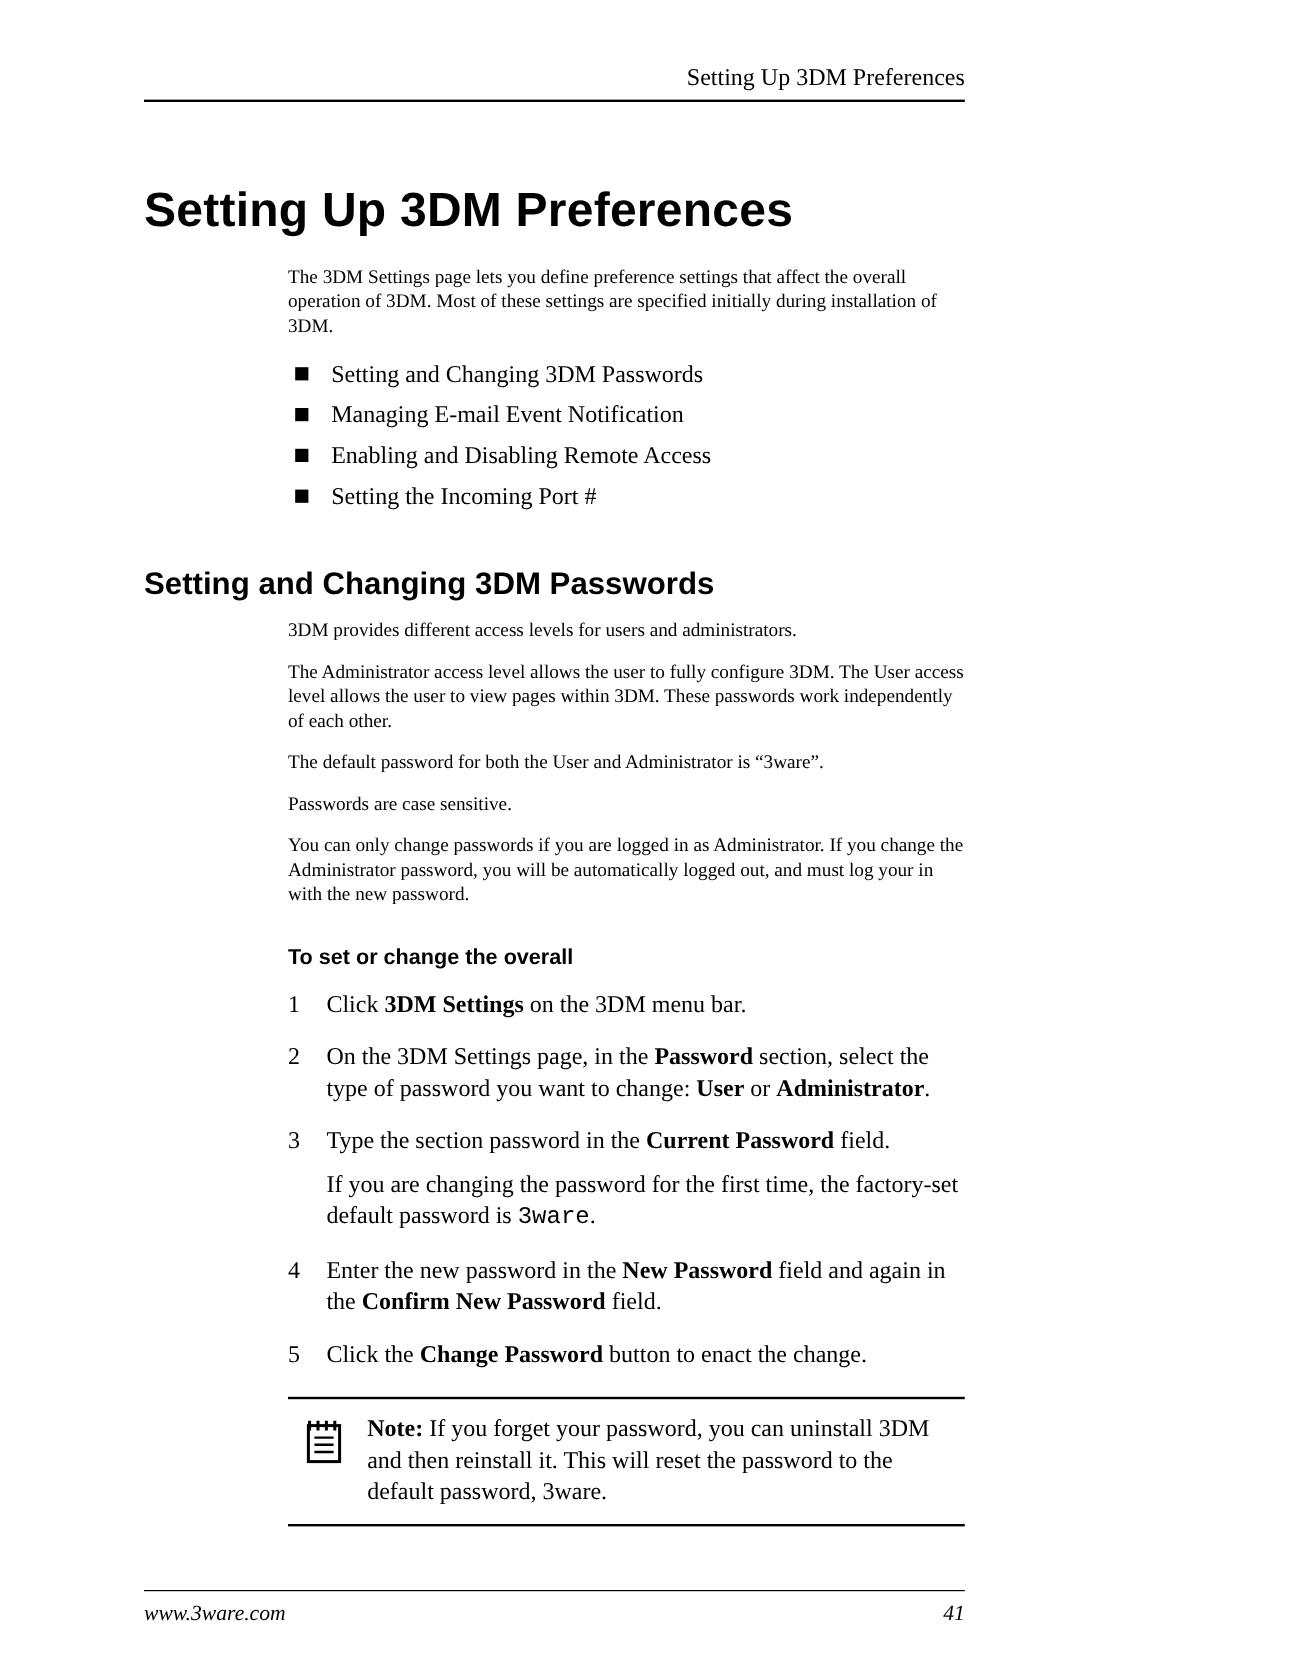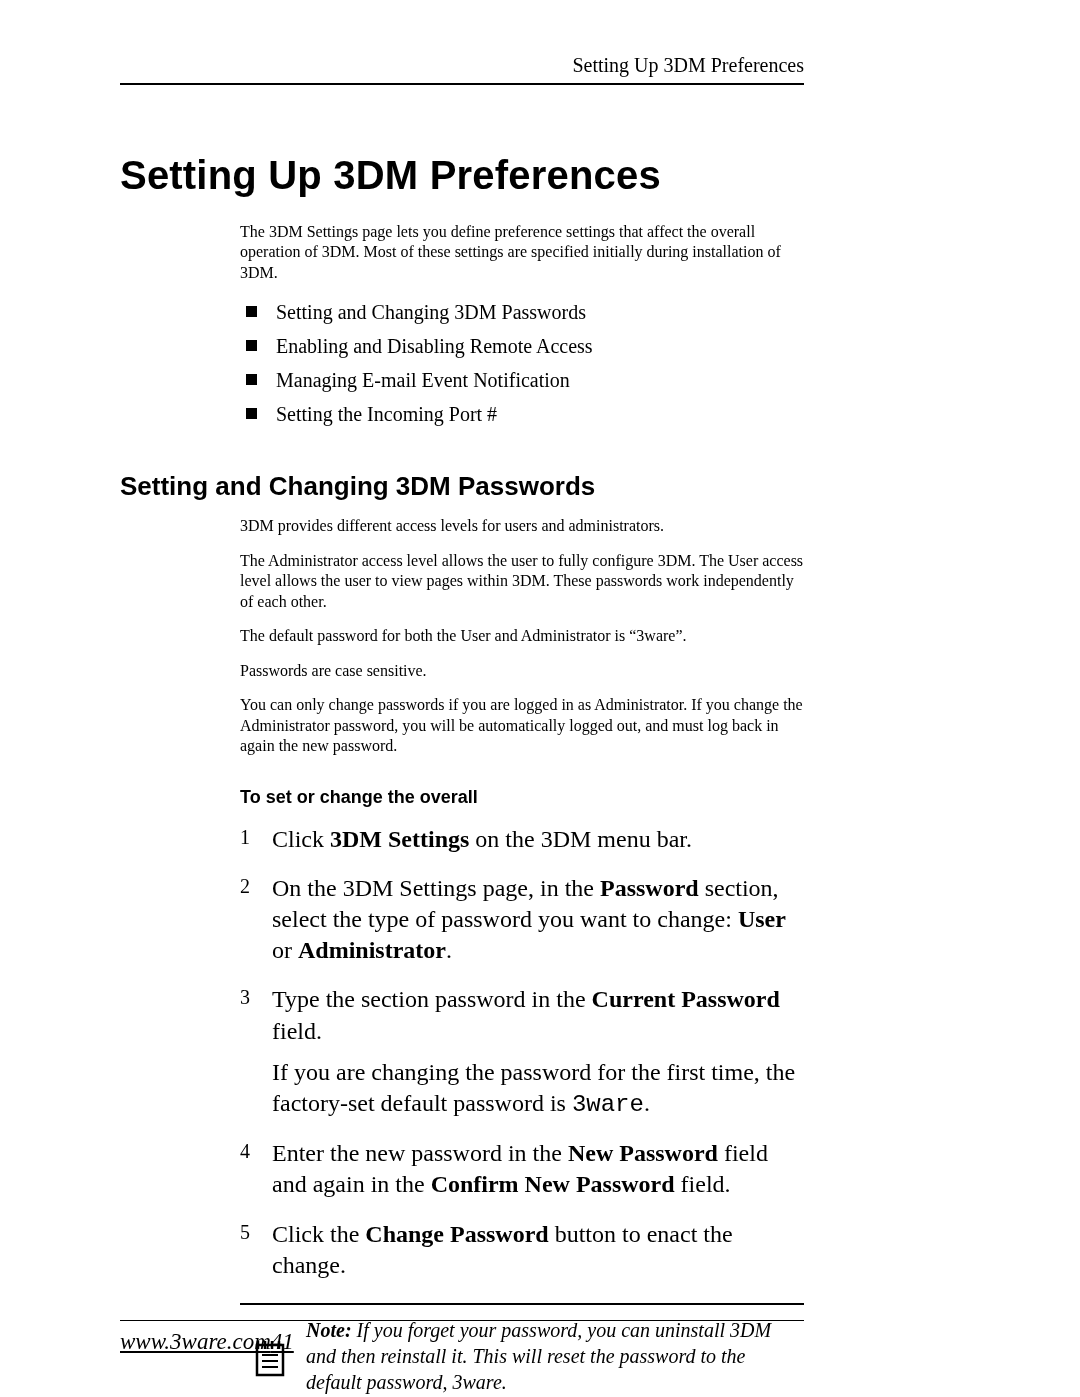--- a/index.html
+++ b/index.html
@@ -76,21 +76,21 @@
     margin-top: 30px;
     margin-bottom: 16px;
   }
   ol.steps {
     list-style: none;
     padding: 0;
     margin: 0;
     counter-reset: step;
   }
   ol.steps > li {
-    font-size: 24px;
+    font-size: 20px;
     line-height: 1.3;
     position: relative;
     padding-left: 32px;
     margin-bottom: 18px;
     counter-increment: step;
   }
   ol.steps > li::before {
     content: counter(step);
     position: absolute;
     left: 0;
@@ -99,79 +99,77 @@
   }
   .mono {
     font-family: "Courier New", Courier, monospace;
   }
   .note-box {
     border-top: 2.5px solid #000;
     border-bottom: 2.5px solid #000;
     margin-top: 22px;
     padding: 12px 0 14px 0;
     display: flex;
-    align-items: center;
-    font-style: italic;
+    align-items: flex-start;
   }
   .note-icon {
     flex: 0 0 60px;
     display: flex;
     justify-content: center;
     padding-top: 4px;
   }
   .note-text {
     font-size: 20px;
     line-height: 1.3;
     padding-left: 6px;
   }
   .footer {
     position: absolute;
     bottom: 42px;
     left: 120px;
     right: 120px;
     border-top: 1.5px solid #000;
     padding-top: 8px;
     display: flex;
-    justify-content: flex-start;
+    justify-content: space-between;
     font-style: italic;
-    font-size: 23px;
-    text-decoration: underline;
+    font-size: 18px;
   }
   .footer .pagenum {
     font-style: italic;
   }
   b { font-weight: bold; }
 </style>
 </head>
 <body>
 
 <div class="page">
 
   <div class="header-line">Setting Up 3DM Preferences</div>
 
   <h1 class="title">Setting Up 3DM Preferences</h1>
 
   <div class="body-indent">
     <p class="body">The 3DM Settings page lets you define preference settings that affect the overall operation of 3DM. Most of these settings are specified initially during installation of 3DM.</p>
     <ul class="tasks">
       <li>Setting and Changing 3DM Passwords</li>
+      <li>Managing E-mail Event Notification</li>
       <li>Enabling and Disabling Remote Access</li>
-      <li>Managing E-mail Event Notification</li>
       <li>Setting the Incoming Port #</li>
     </ul>
   </div>
 
   <h2 class="subtitle">Setting and Changing 3DM Passwords</h2>
 
   <div class="body-indent2">
     <p class="body">3DM provides different access levels for users and administrators.</p>
     <p class="body">The Administrator access level allows the user to fully configure 3DM. The User access level allows the user to view pages within 3DM. These passwords work independently of each other.</p>
     <p class="body">The default password for both the User and Administrator is “3ware”.</p>
     <p class="body">Passwords are case sensitive.</p>
-    <p class="body">You can only change passwords if you are logged in as Administrator. If you change the Administrator password, you will be automatically logged out, and must log back in again the new password.</p>
+    <p class="body">You can only change passwords if you are logged in as Administrator. If you change the Administrator password, you will be automatically logged out, and must log your in with the new password.</p>
 
     <div class="step-heading">To set or change the overall</div>
 
     <ol class="steps">
       <li>
         <span>Click </span><b>3DM Settings</b><span> on the 3DM menu bar.</span>
       </li>
       <li>
         <span>On the 3DM Settings page, in the </span><b>Password</b><span> section, select the type of password you want to change: </span><b>User</b><span> or </span><b>Administrator</b><span>.</span>
       </li>

